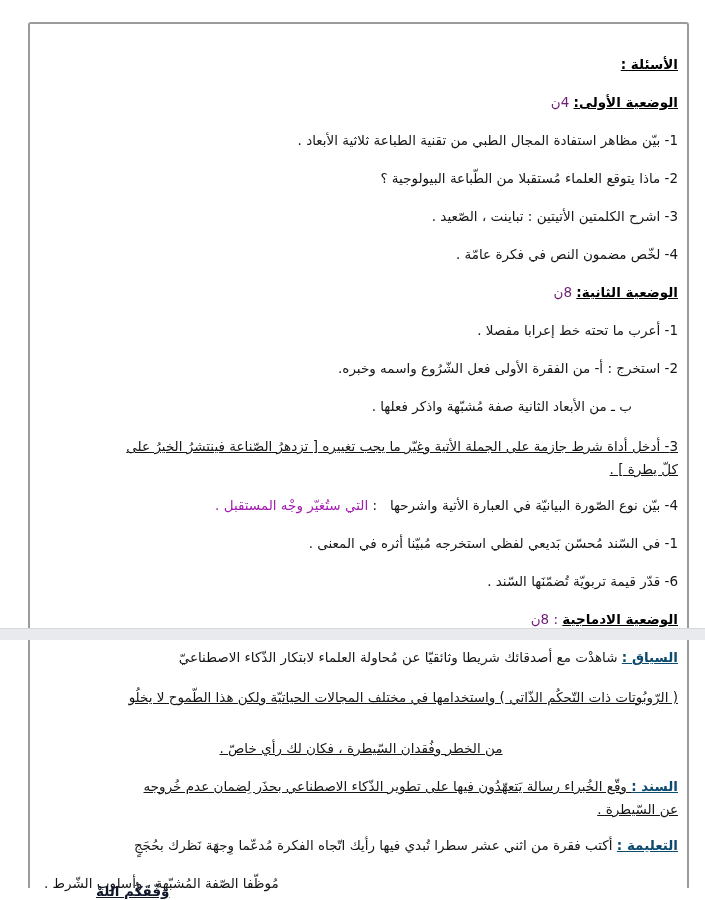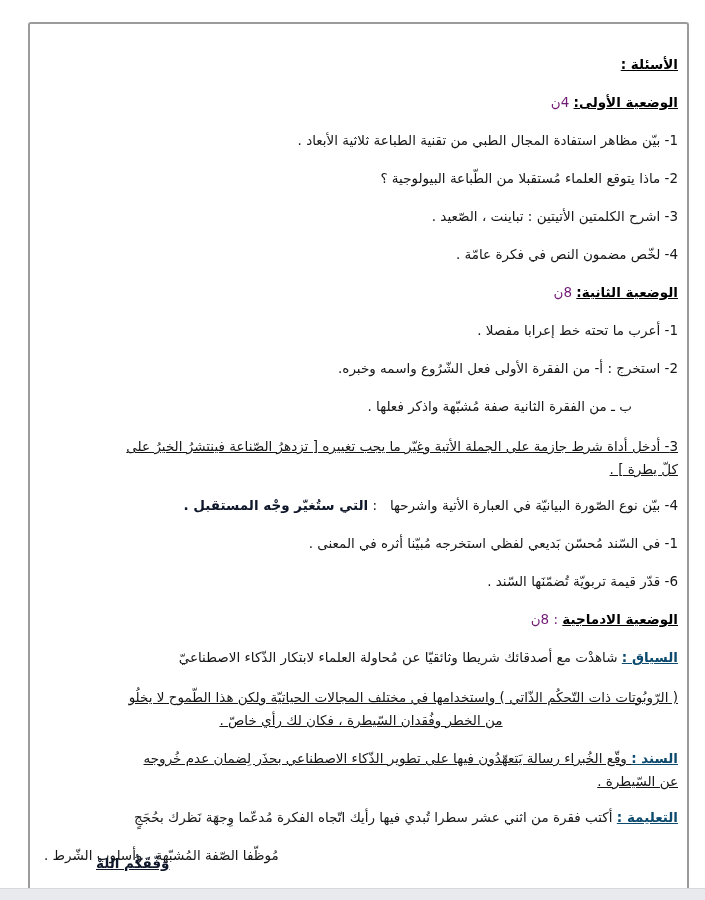--- a/index.html
+++ b/index.html
@@ -4,21 +4,21 @@
 <style>
   html, body {
     margin: 0;
     padding: 0;
     width: 705px;
     height: 900px;
     background: #ffffff;
     overflow: hidden;
     font-family: "DejaVu Sans", sans-serif;
   }
-  .viewport { position: relative; width: 705px; height: 900px; background: #ffffff; }
+  .viewport { position: relative; width: 705px; height: 640px; background: #ffffff; }
   .page {
     position: absolute;
     left: 28px;
     top: 22px;
     width: 661px;
     height: 866px;
     box-sizing: border-box;
     border: 2px solid #9b9b9b;
     border-bottom: none;
     border-radius: 3px 3px 0 0;
@@ -43,29 +43,29 @@
     text-align: right;
     white-space: normal;
   }
   .para {
     line-height: 23px;
     margin-bottom: 15px;
     text-align: right;
     text-decoration: underline;
   }
   .para .sub { line-height: 23px; }
-  .center { text-align: center; }
+  .center { text-align: center; margin-top: 28px; }
   .indent { padding-right: 46px; }
   .heading {
     font-weight: bold;
     text-decoration: underline;
     color: #000000;
   }
   .score { font-weight: normal; color: #701a75; }
-  .bold { font-weight: bold; color: #0f172a; }
+  .bold { font-weight: normal; color: #a21caf; }
   .label {
     font-weight: bold;
     text-decoration: underline;
     color: #0c4a6e;
   }
   .blessing-row { position: relative; height: 42px; }
   .blessing-row .line2 { text-align: left; line-height: 19px; }
   .blessing {
     position: absolute;
     left: 52px;
@@ -93,21 +93,21 @@
     <div class="ln">2- ماذا يتوقع العلماء مُستقبلا من الطّباعة البيولوجية ؟</div>
     <div class="ln">3- اشرح الكلمتين الأتيتين :  تباينت ، الصّعيد .</div>
     <div class="ln">4- لخّص مضمون النص في فكرة عامّة .</div>
 
     <div class="ln">
       <span class="heading">الوضعية الثانية:</span><span class="score"> 8ن</span>
     </div>
 
     <div class="ln">1- أعرب ما تحته خط إعرابا مفصلا .</div>
     <div class="ln">2- استخرج : أ- من الفقرة الأولى فعل الشّرُوع واسمه وخبره.</div>
-    <div class="ln indent">ب ـ من الفقرة الثانية صفة مُشبّهة واذكر فعلها .</div>
+    <div class="ln indent">ب ـ من الأبعاد الثانية صفة مُشبّهة واذكر فعلها .</div>
 
     <div class="para">
       <div class="sub">3- أدخل أداة شرط جازمة على الجملة الأتية وغيّر ما يجب تغييره [ تزدهرُ الصّناعة فينتشرُ الخيرُ على</div>
       <div class="sub">كلّ يطرة ] .</div>
     </div>
 
     <div class="ln">
       <span>4- بيّن نوع الصّورة البيانيّة في العبارة الأتية واشرحها &nbsp; : </span><span class="bold">التي ستُغيّر وجْه المستقبل .</span>
     </div>
 

